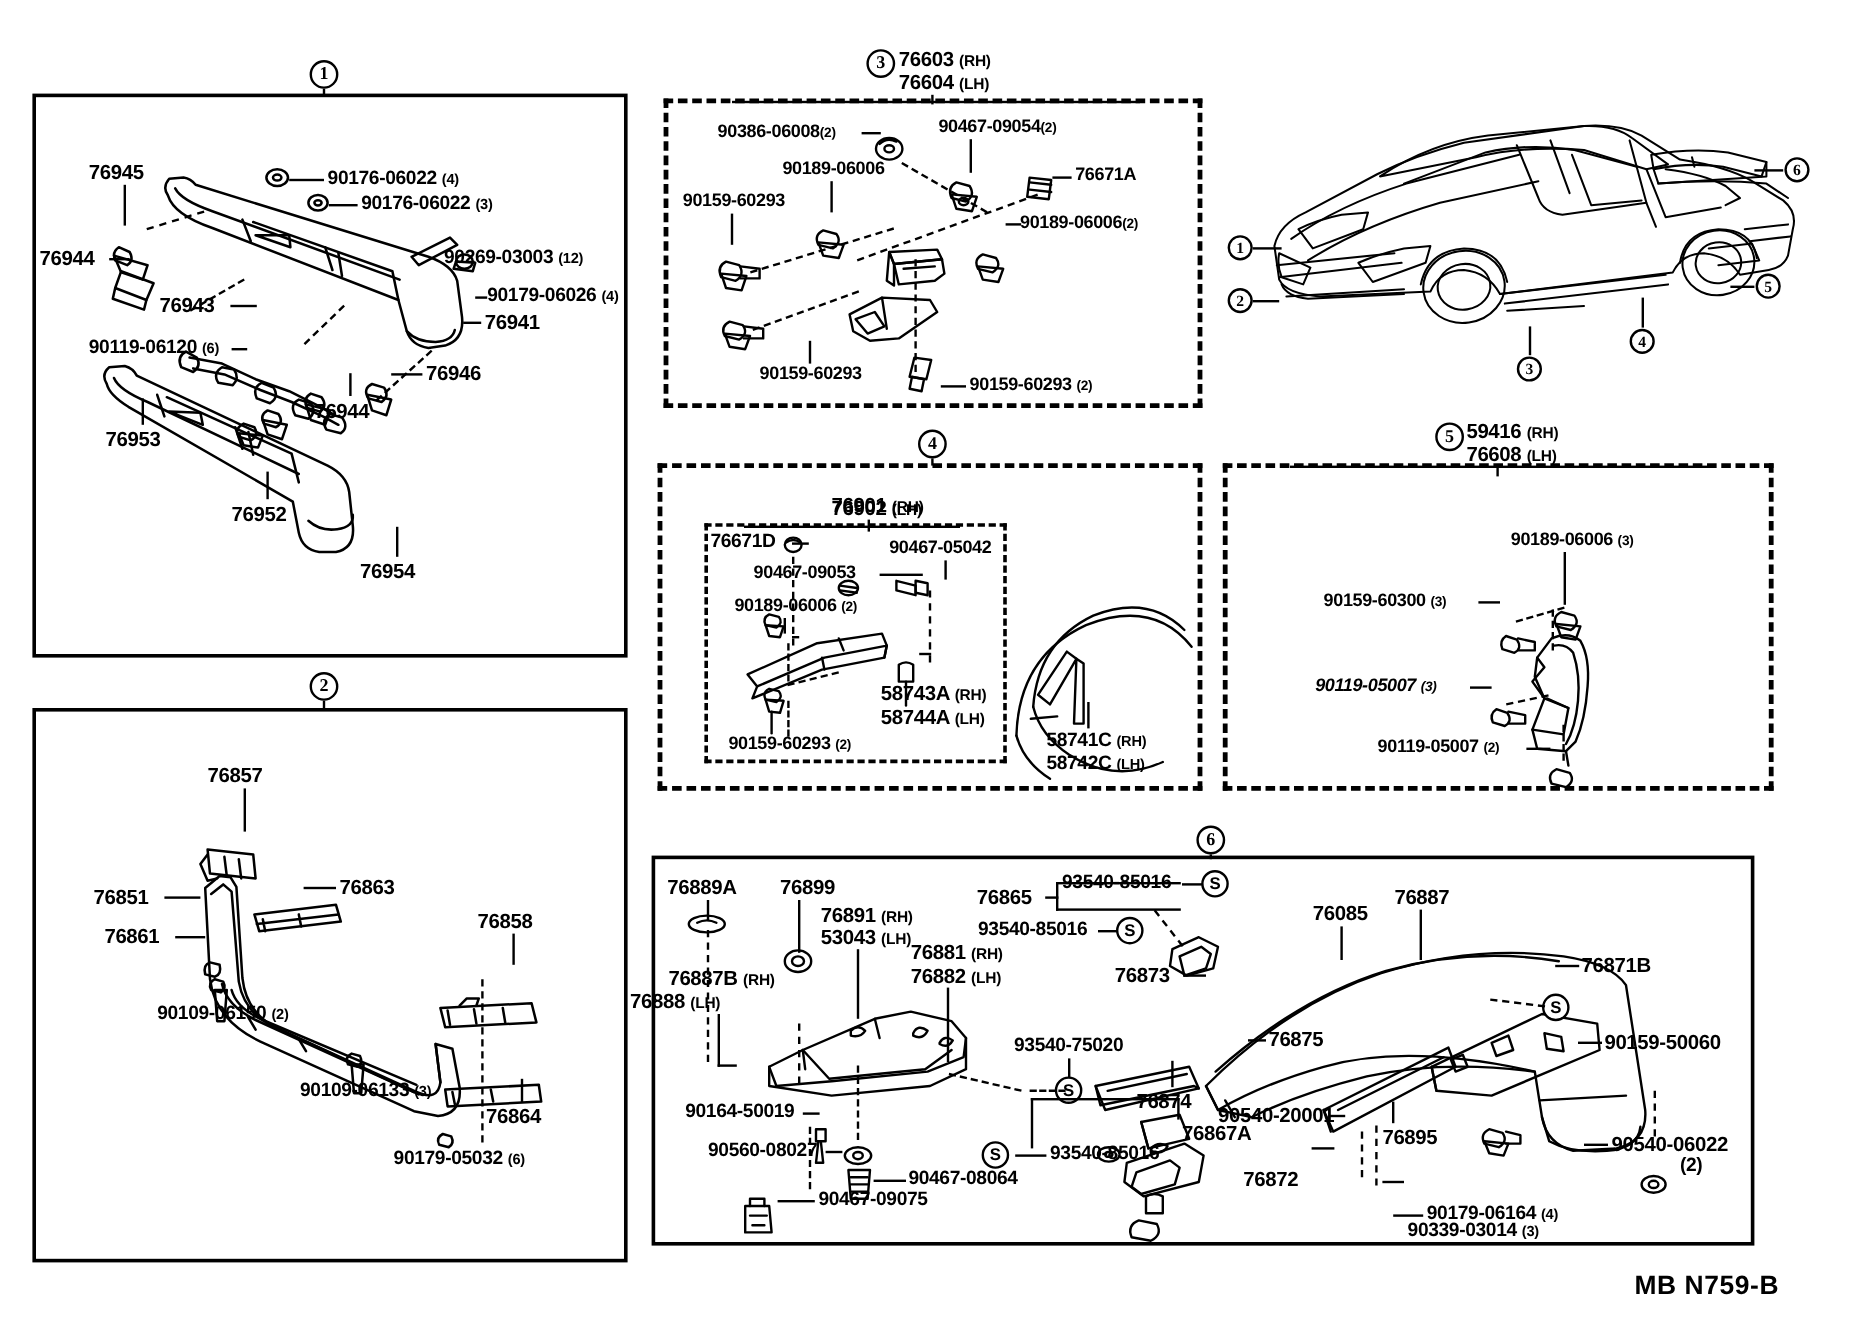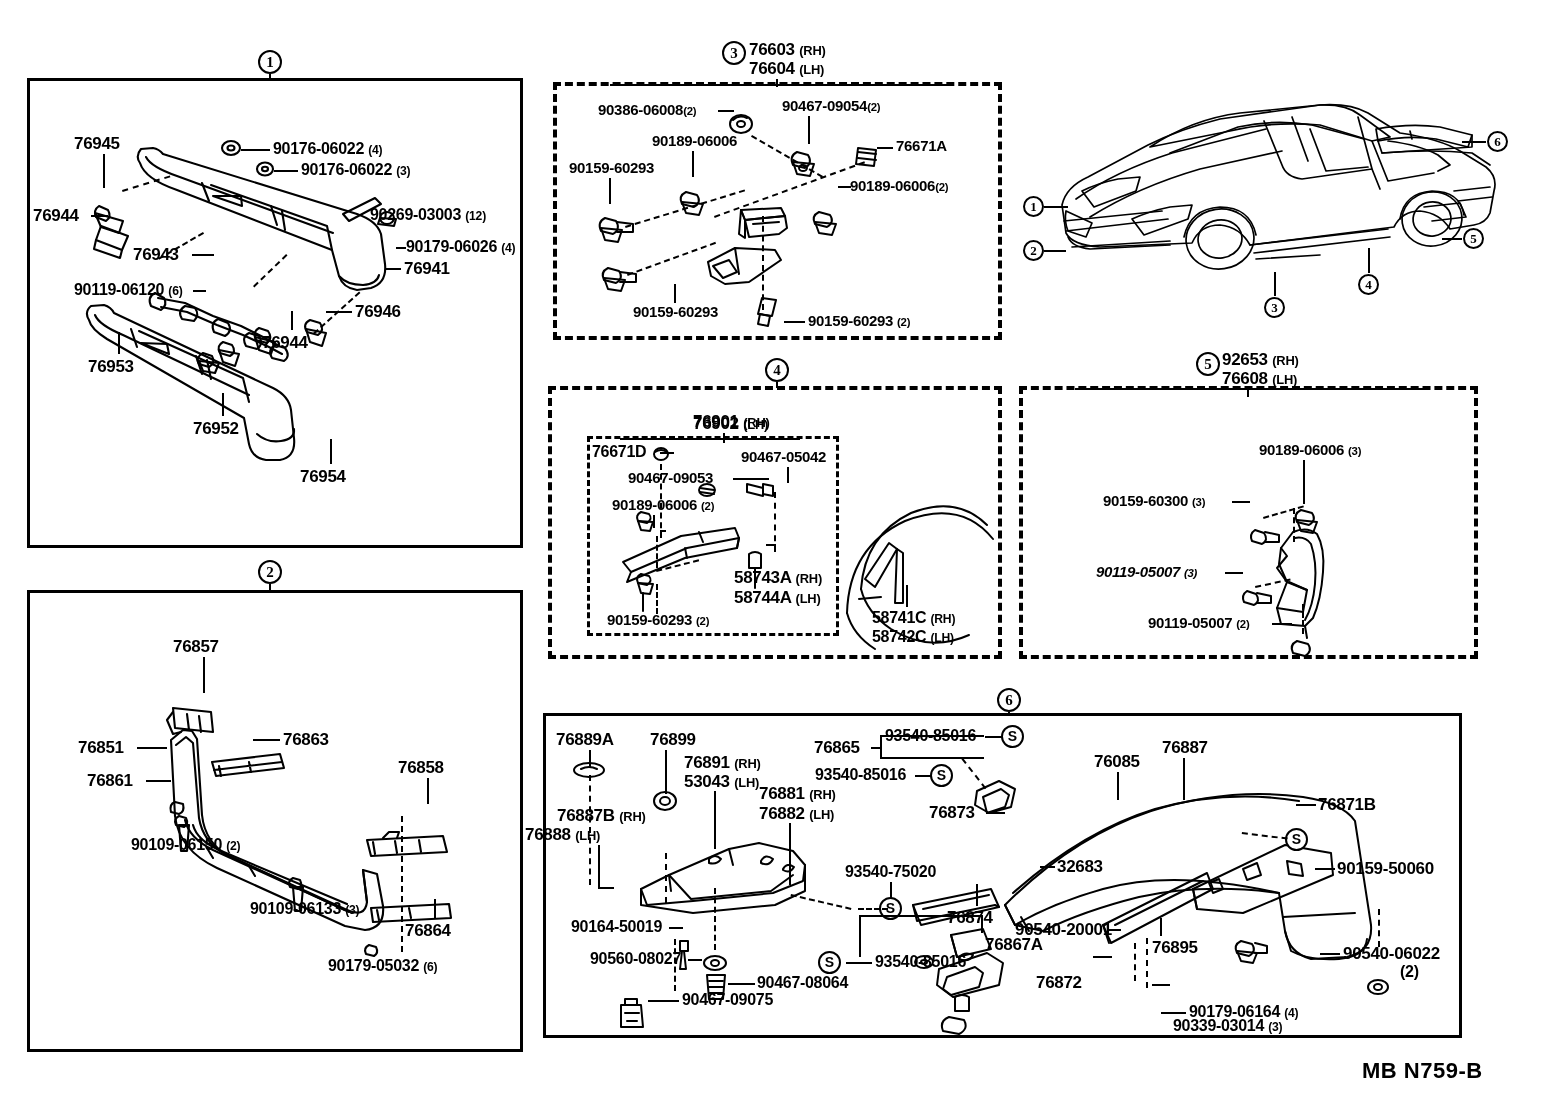--- a/index.html
+++ b/index.html
@@ -513,21 +513,21 @@
 
   <hr class="dlnv" style="left:656px; top:528px; height:32px;">
   <hr class="dln" style="left:656px; top:562px; width:44px; transform:rotate(-14deg); transform-origin:0 0;">
   <hr class="dlnv" style="left:656px; top:576px; height:30px;">
   <hr class="dlnv" style="left:660px; top:456px; height:74px;">
   <hr class="dlnv" style="left:774px; top:484px; height:60px;">
   <div class="ln h" style="left:660px; top:530px; width:6px;"></div>
   <div class="ln h" style="left:766px; top:544px; width:10px;"></div>
 
   <div class="circ" style="left:1196px; top:352px;">5</div>
-  <div class="lbl s17" style="left:1222px; top:350px;"><span>92653</span> <span class="sfx">(RH)</span></div>
+  <div class="lbl s17" style="left:1222px; top:350px;"><span>59416</span> <span class="sfx">(RH)</span></div>
   <div class="lbl s17" style="left:1222px; top:369px;"><span>76608</span> <span class="sfx">(LH)</span></div>
   <div class="ln v" style="left:1247px; top:388px; height:9px;"></div>
   <div class="panel dashed" style="left:1019px; top:386px; width:459px; height:273px;"></div>
   <div class="ln h" style="left:1075px; top:388px; width:355px;"></div>
 
   <svg class="art" style="left:1019px; top:386px;" width="459" height="273" viewBox="0 0 459 273">
     <g fill="none" stroke="#000" stroke-width="2" stroke-linejoin="round" stroke-linecap="round">
 
       <path d="M274 146 Q288 140 298 148 Q306 162 304 186
                Q302 214 294 232 L286 240 L262 238 L258 222
@@ -707,21 +707,21 @@
   <div class="lbl s16" style="left:875px; top:953px;">93540-85016</div>
   <div class="ln h" style="left:846px; top:962px; width:26px;"></div>
   <div class="circS" style="left:818px; top:951px;">S</div>
 
   <div class="lbl s17" style="left:929px; top:803px;">76873</div>
   <div class="ln h" style="left:986px; top:812px; width:19px;"></div>
 
   <div class="lbl s17" style="left:947px; top:908px;">76874</div>
   <div class="ln v" style="left:976px; top:884px; height:22px;"></div>
 
-  <div class="lbl s17" style="left:1057px; top:857px;">32683</div>
+  <div class="lbl s17" style="left:1057px; top:857px;">76875</div>
   <div class="ln h" style="left:1040px; top:866px; width:15px;"></div>
 
   <div class="lbl s17" style="left:985px; top:935px;">76867A</div>
   <div class="ln v" style="left:981px; top:915px; height:18px;"></div>
   <div class="ln h" style="left:859px; top:915px; width:124px;"></div>
   <div class="ln v" style="left:859px; top:915px; height:42px;"></div>
 
   <div class="lbl s17" style="left:1015px; top:920px;">90540-20001</div>
   <div class="ln h" style="left:1108px; top:929px; width:13px;"></div>
 

